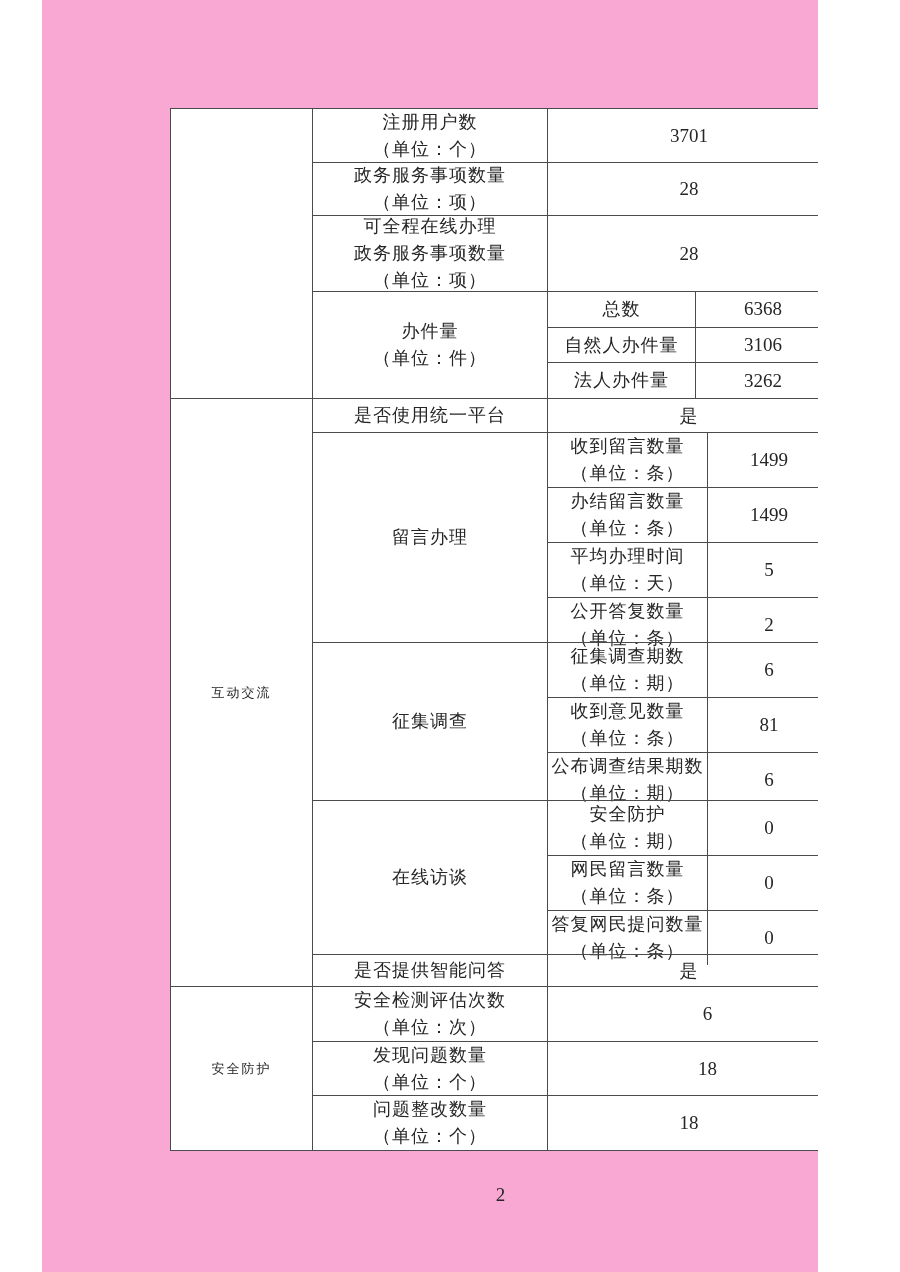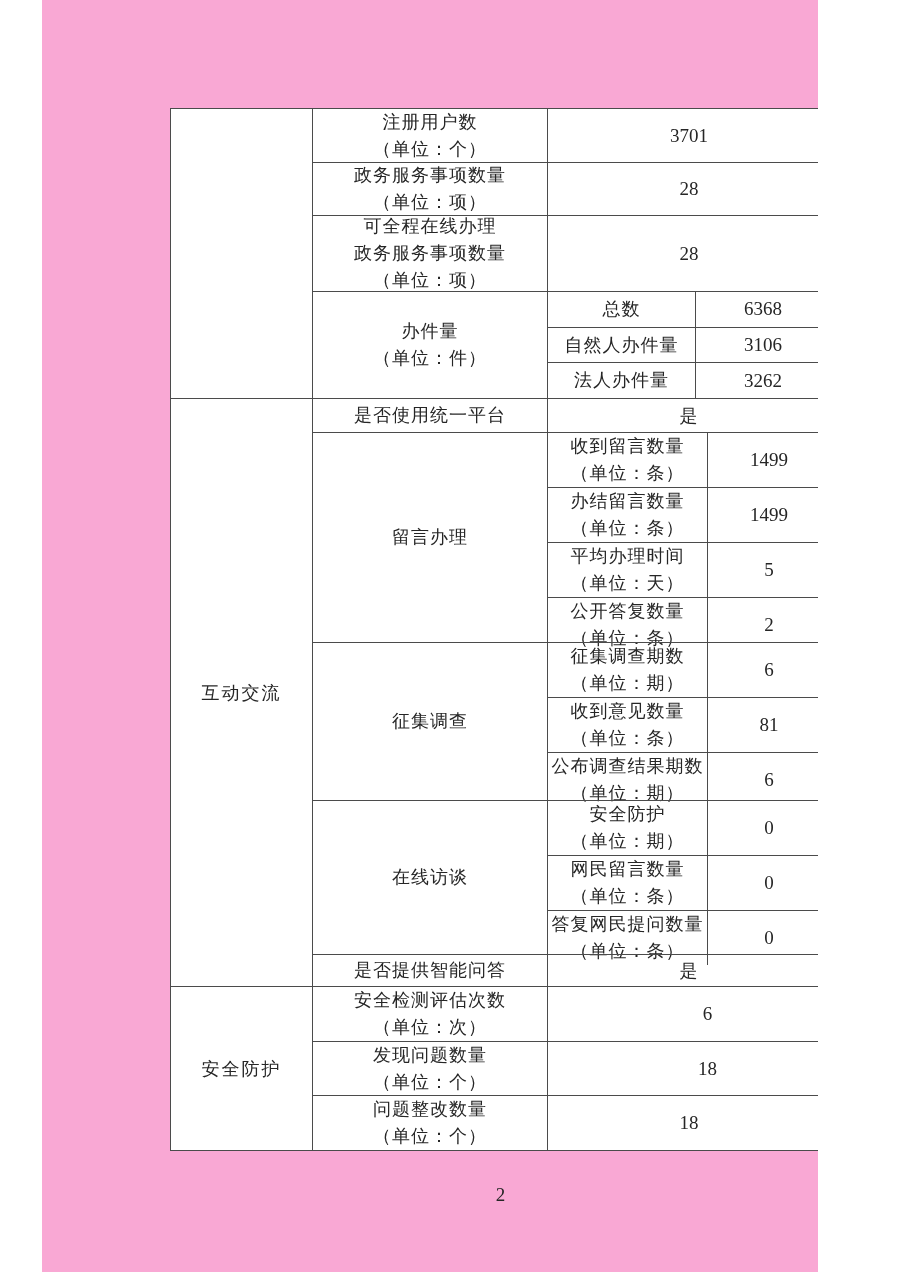--- a/index.html
+++ b/index.html
@@ -25,21 +25,21 @@
     background: #ffffff;
   }
   .sec { display: flex; flex-shrink: 0; }
   .sec + .sec { border-top: 1px solid #4b4b4b; }
   .cat {
     flex: 0 0 142px;
     border-right: 1px solid #4b4b4b;
     display: flex;
     align-items: center;
     justify-content: center;
-    font-size: 18px;
+    font-size: 13px;
     letter-spacing: 2px;
   }
   .secbody { flex: 1; display: flex; flex-direction: column; }
   .grp { display: flex; flex-shrink: 0; }
   .grp + .grp { border-top: 1px solid #4b4b4b; }
   .glabel {
     flex: 0 0 235px;
     border-right: 1px solid #4b4b4b;
     display: flex;
     flex-direction: column;

